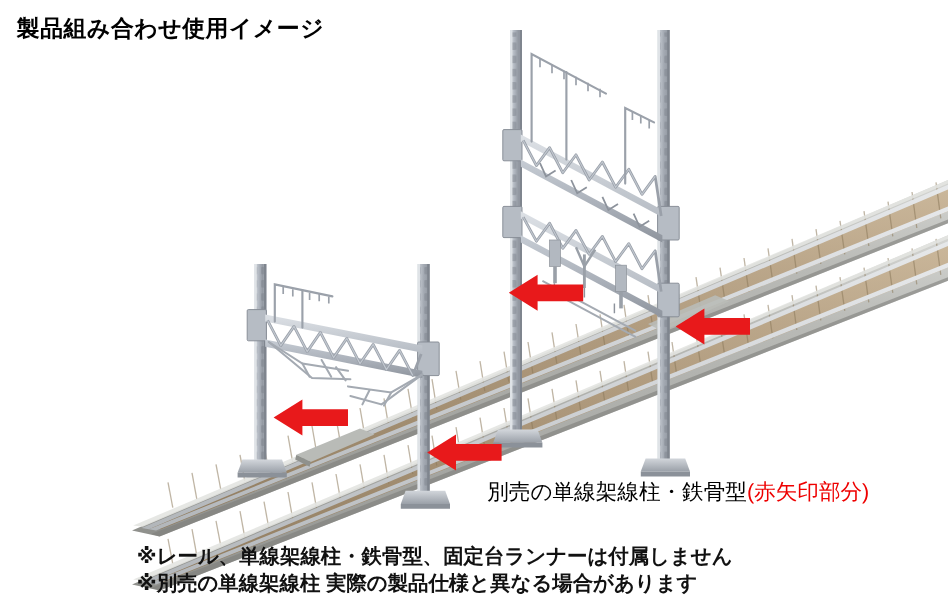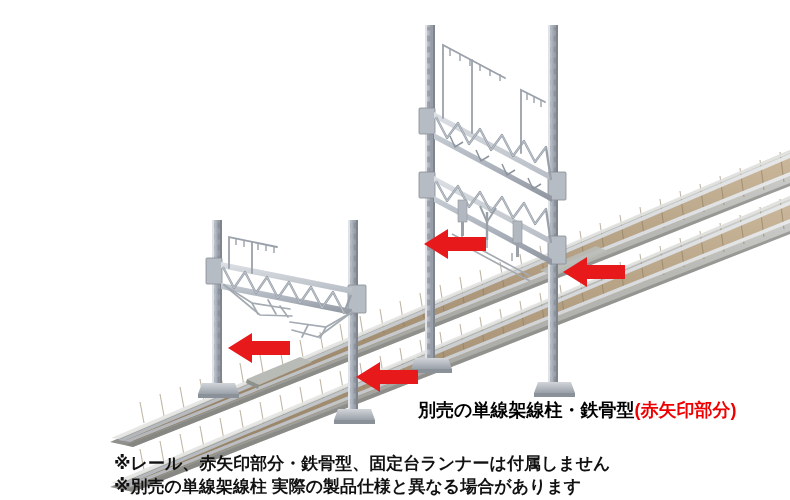--- a/index.html
+++ b/index.html
@@ -35,25 +35,24 @@
     letter-spacing: 0.5px;
     white-space: nowrap;
   }
 
   
   .caption {
     position: absolute;
     left: 406px;
     top: 398px;
     font-size: 18px;
-    font-weight: 700;
+    font-weight: 400;
     color: #000000;
     white-space: nowrap;
     letter-spacing: 0px;
-    margin-left: 12px;
   }
   .caption .red {
     color: #ee0000;
   }
 
   
   .notes {
     position: absolute;
     left: 114px;
     top: 452px;
@@ -385,23 +384,24 @@
       <polygon class="arrow-shape" points="356,377 380,362 380,370 418,370 418,384 380,384 380,392"></polygon>
 
       <polygon class="arrow-shape" points="424,244 448,229 448,237 486,237 486,251 448,251 448,259"></polygon>
 
       <polygon class="arrow-shape" points="563,272 587,257 587,265 625,265 625,279 587,279 587,287"></polygon>
     </g>
 
     </g>
   </svg>
 
+  <div class="title">製品組み合わせ使用イメージ</div>
 
   <div class="caption">
     <span>別売の単線架線柱・鉄骨型</span><span class="red">(赤矢印部分)</span>
   </div>
 
   <div class="notes">
-    <div class="note-line">※レール、赤矢印部分・鉄骨型、固定台ランナーは付属しません</div>
+    <div class="note-line">※レール、単線架線柱・鉄骨型、固定台ランナーは付属しません</div>
     <div class="note-line">※別売の単線架線柱 実際の製品仕様と異なる場合があります</div>
   </div>
 
 </div>
 
 </body></html>

